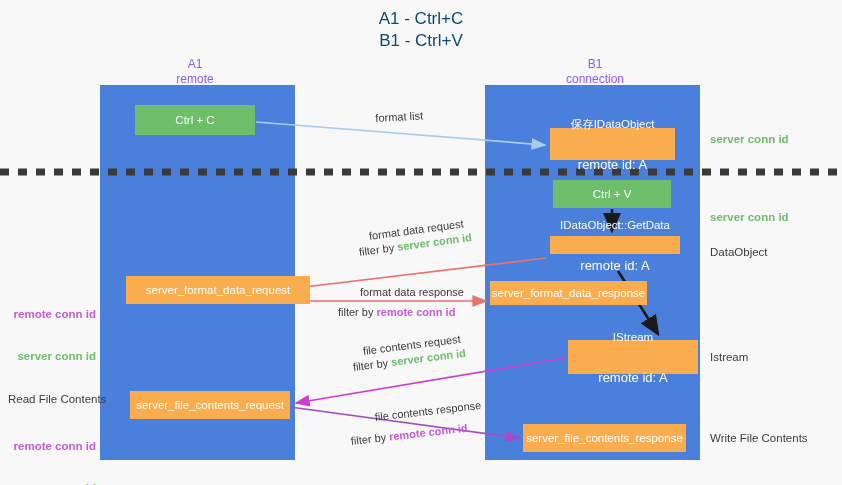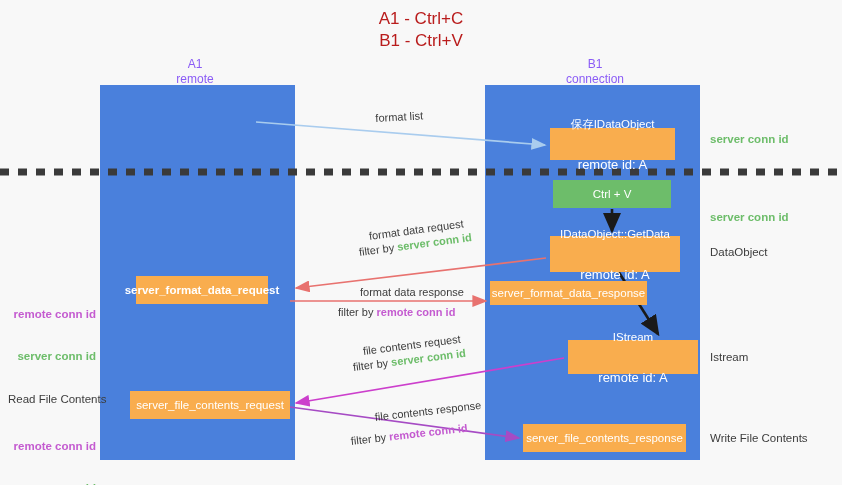--- a/index.html
+++ b/index.html
@@ -10,21 +10,21 @@
     position:relative;overflow:hidden;
     -webkit-font-smoothing:antialiased;
   }
   .canvas{position:absolute;inset:0;}
   svg.layer{position:absolute;left:0;top:0;width:842px;height:485px;overflow:visible;}
   .lbl{position:absolute;white-space:pre;}
 
   
   #title{
     left:0;top:8px;width:842px;text-align:center;
-    font-size:17px;color:#b91c1c;line-height:22px;
+    font-size:17px;color:#0c4a6e;line-height:22px;
   }
   
   .colhead{font-size:12px;color:#8b5cf6;text-align:center;line-height:15px;}
   #head-a1{left:130px;top:57px;width:130px;}
   #head-b1{left:530px;top:57px;width:130px;}
 
   
   .panel{position:absolute;background:#4a80dc;}
   #panel-a1{left:100px;top:85px;width:195px;height:375px;}
   #panel-b1{left:485px;top:85px;width:215px;height:375px;}
@@ -36,22 +36,22 @@
     color:#fff;font-size:11.5px;line-height:14px;text-align:center;
     box-sizing:border-box;
   }
   .node .l2{font-size:13px;}
   .green{background:#6dbd6a;}
   .orange{background:#f9ad4e;gap:27px;}
 
   #n-ctrlc{left:135px;top:105px;width:120px;height:30px;}
   #n-saveido{left:550px;top:128px;width:125px;height:32px;}
   #n-ctrlv{left:553px;top:180px;width:118px;height:28px;}
-  #n-getdata{left:550px;top:236px;width:130px;height:36px;}
-  #n-fmtreq{left:136px;top:276px;width:132px;height:28px;font-weight:bold;}
+  #n-getdata{left:550px;top:236px;width:130px;height:18px;}
+  #n-fmtreq{left:126px;top:276px;width:184px;height:28px;}
   #n-fmtresp{left:490px;top:281px;width:157px;height:24px;}
   #n-istream{left:568px;top:340px;width:130px;height:34px;}
   #n-filereq{left:130px;top:391px;width:160px;height:28px;}
   #n-fileresp{left:523px;top:424px;width:163px;height:28px;}
 
   
   .ann{font-size:11.5px;line-height:14px;}
   .green-t{color:#6dbd6a;font-weight:bold;}
   .magenta-t{color:#c45bd0;font-weight:bold;}
   .plain-t{color:#3c3c3c;}
@@ -118,20 +118,23 @@
     <line x1="564" y1="358" x2="296" y2="403" stroke="#cc3fcc" stroke-width="1.7" marker-end="url(#ah-magenta)"></line>
 
     <line x1="290" y1="407" x2="519" y2="438" stroke="#a64bc4" stroke-width="1.7" marker-end="url(#ah-purple)"></line>
   </svg>
 
   <div class="lbl" id="title">A1 - Ctrl+C<br>B1 - Ctrl+V</div>
 
   <div class="lbl colhead" id="head-a1">A1<br>remote</div>
   <div class="lbl colhead" id="head-b1">B1<br>connection</div>
 
+  <div class="node green" id="n-ctrlc">
+    <span>Ctrl + C</span>
+  </div>
 
   <div class="node orange" id="n-saveido">
     <span>保存IDataObject</span>
     <span class="l2">remote id: A</span>
   </div>
 
   <div class="node green" id="n-ctrlv">
     <span>Ctrl + V</span>
   </div>
 

